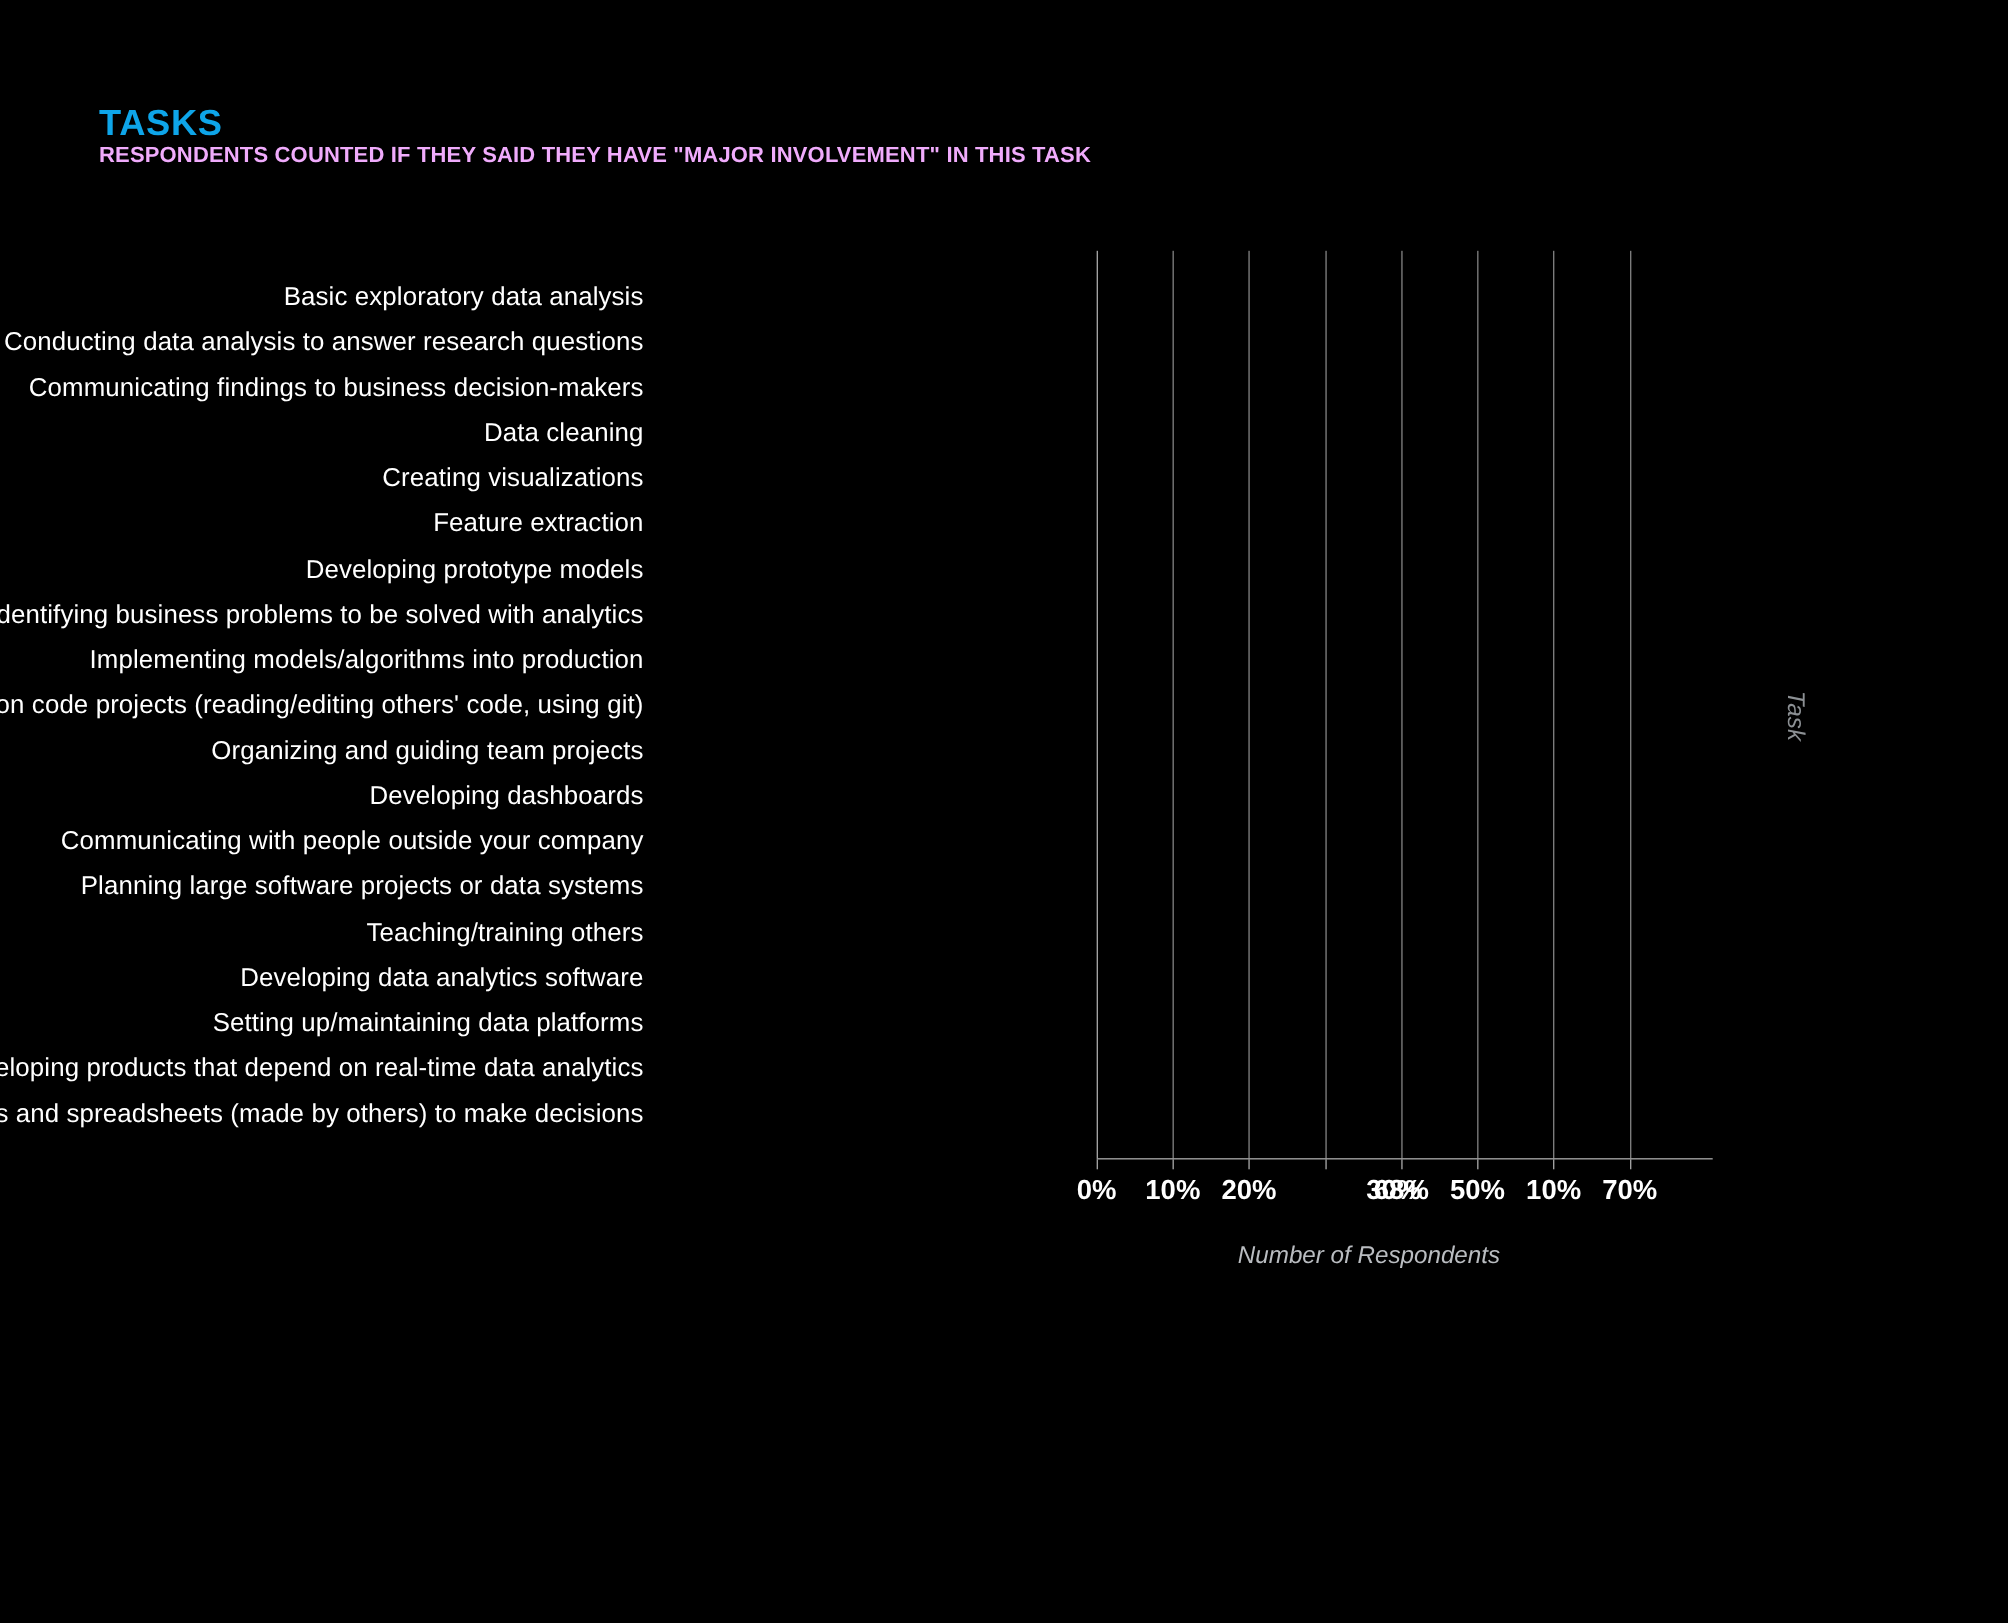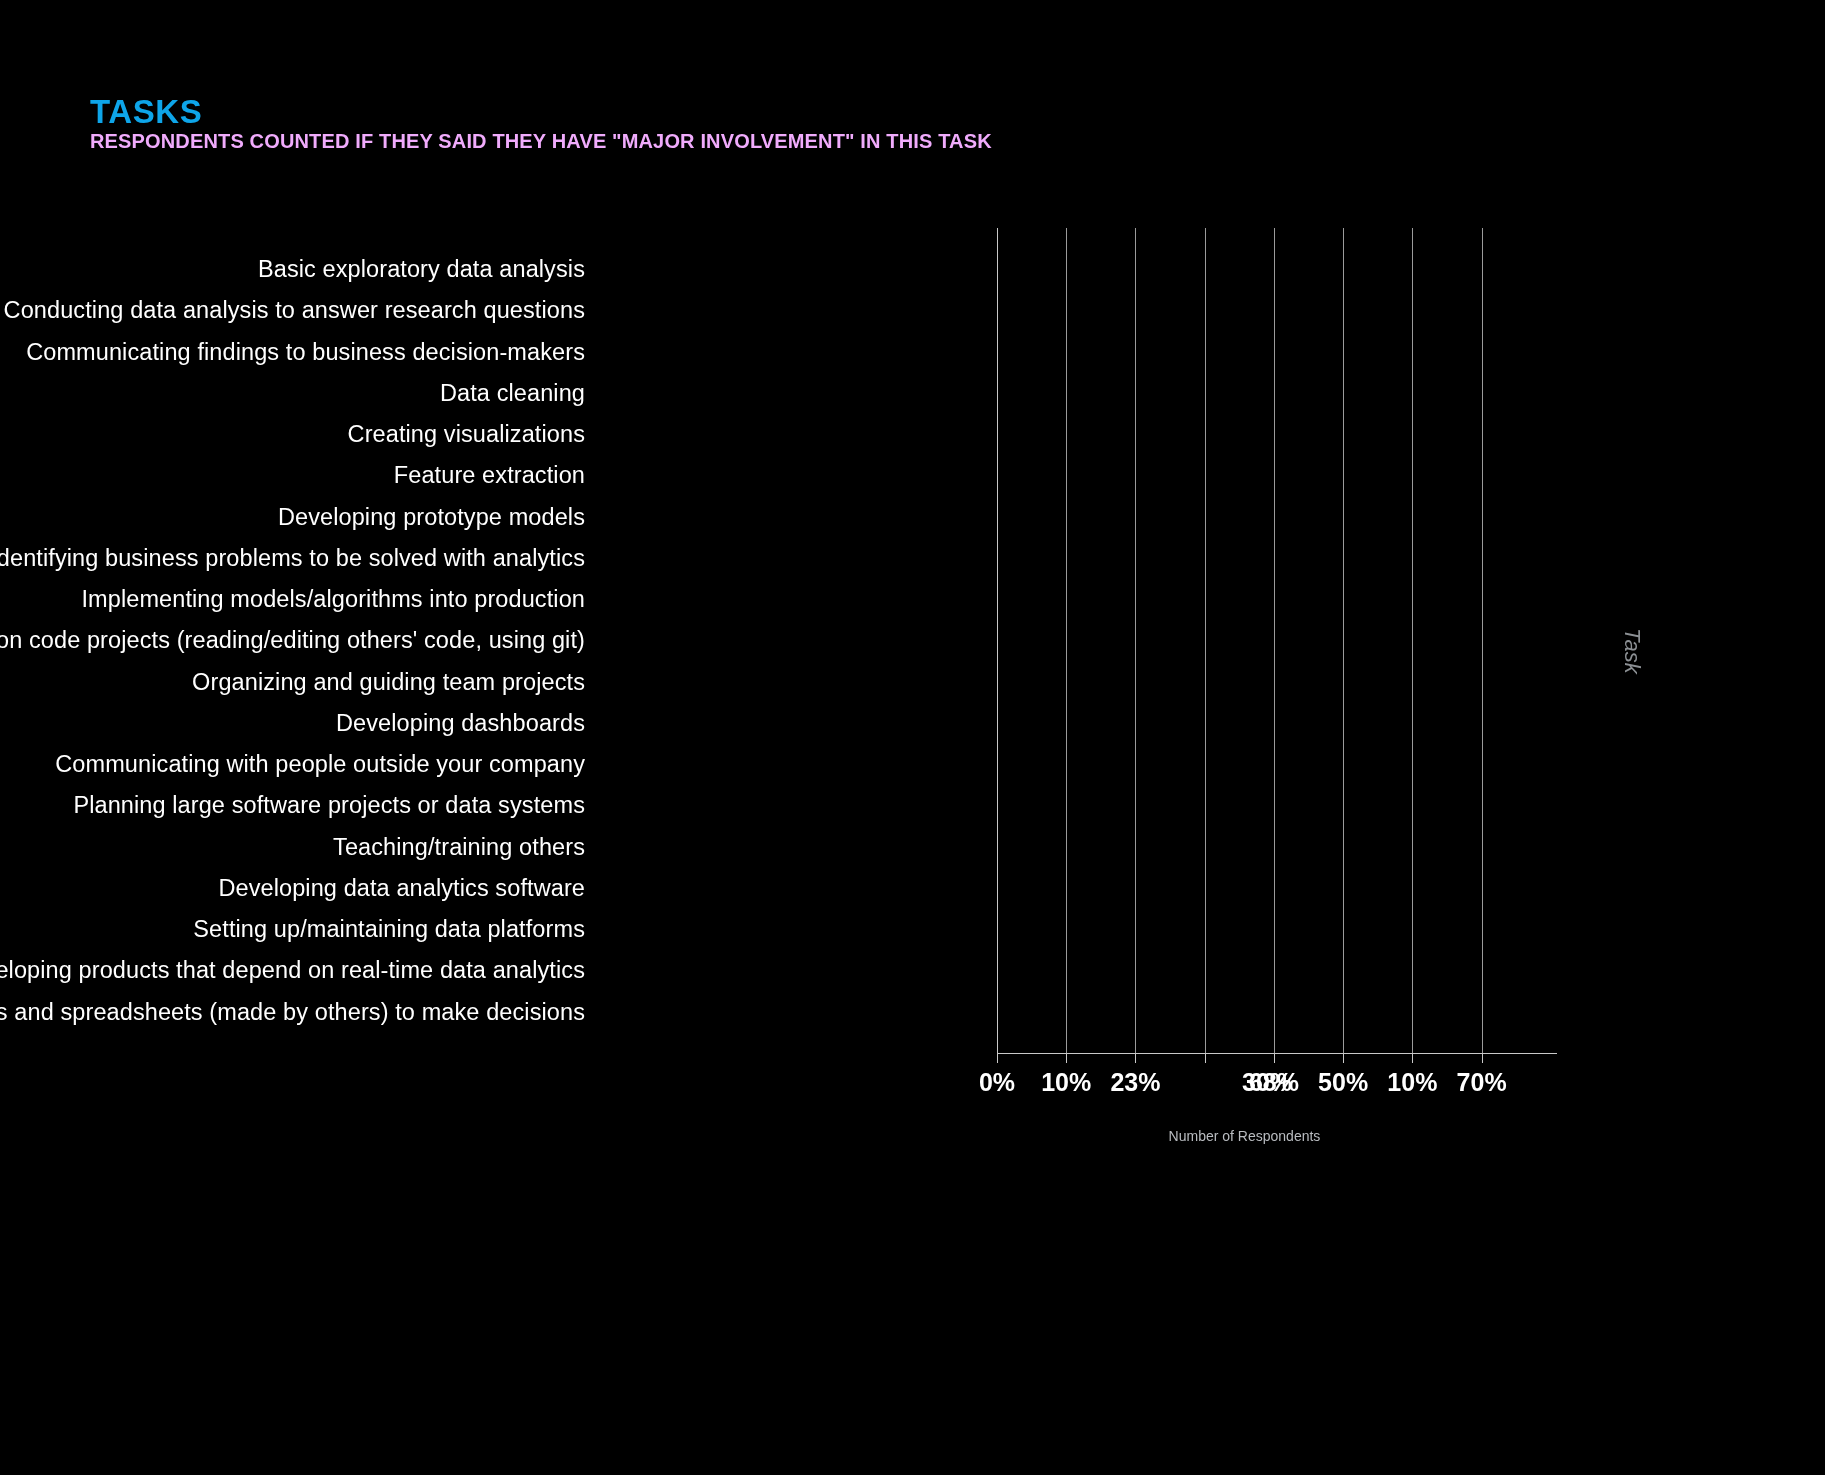--- a/index.html
+++ b/index.html
@@ -92,21 +92,21 @@
     position:absolute;top:0;
     transform:translateX(-50%);
     font-size:25px;font-weight:bold;color:#ffffff;
     white-space:nowrap;
   }
   .xlabel{
     position:absolute;
     left:907px;top:900px;
     width:495px;
     text-align:center;
-    font-size:14px;
+    font-size:22px;font-style:italic;
     color:#b9bcc0;
   }
   .ylabel{
     position:absolute;
     left:1555px;top:400px;
     font-size:22px;font-style:italic;
     color:#8c9094;
     transform:rotate(90deg);
     transform-origin:left top;
     white-space:nowrap;
@@ -203,21 +203,21 @@
           <div class="tick" style="left: 138.462px;"></div>
           <div class="tick" style="left: 207.692px;"></div>
           <div class="tick" style="left: 276.923px;"></div>
           <div class="tick" style="left: 346.154px;"></div>
           <div class="tick" style="left: 415.385px;"></div>
           <div class="tick" style="left: 484.615px;"></div>
         </div>
       <div class="xticklabels" id="xticklabels">
           <div class="xtl" style="left: 0px;">0%</div>
           <div class="xtl" style="left: 69.2308px;">10%</div>
-          <div class="xtl" style="left: 138.462px;">23%</div>
+          <div class="xtl" style="left: 138.462px;">20%</div>
           <div class="xtl" style="left: 222px; margin-left: 48px;">30%</div>
           <div class="xtl" style="left: 276.923px;">68%</div>
           <div class="xtl" style="left: 346.154px;">50%</div>
           <div class="xtl" style="left: 415.385px;">10%</div>
           <div class="xtl" style="left: 484.615px;">70%</div>
         </div>
 
       <div class="xlabel">Number of Respondents</div>
       <div class="ylabel">Task</div>
     </div>

